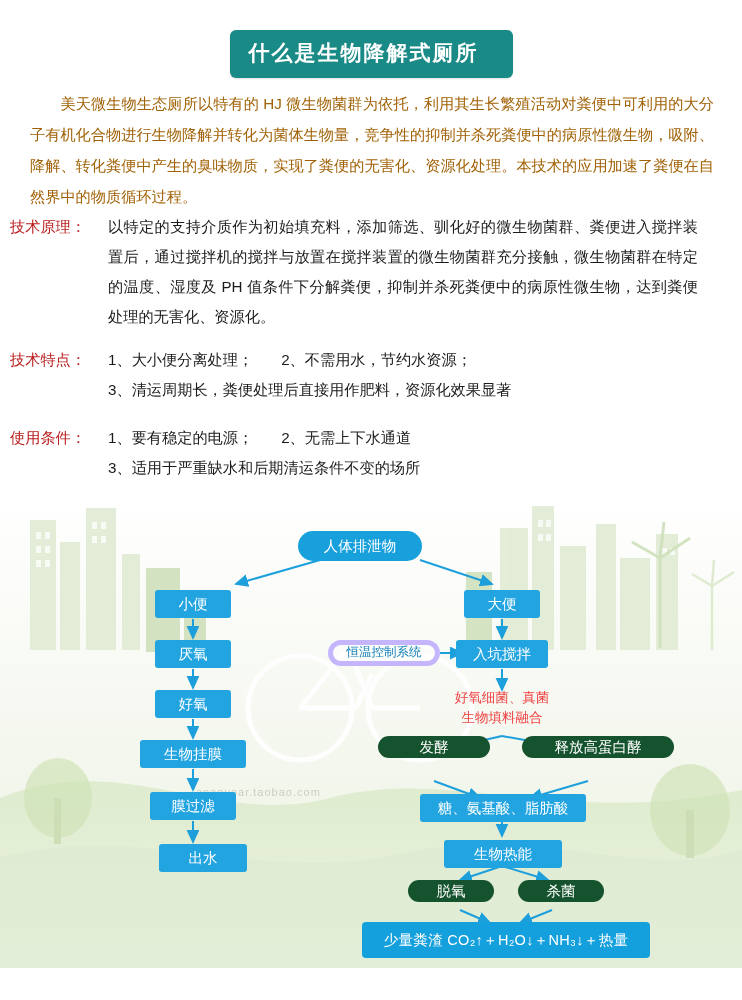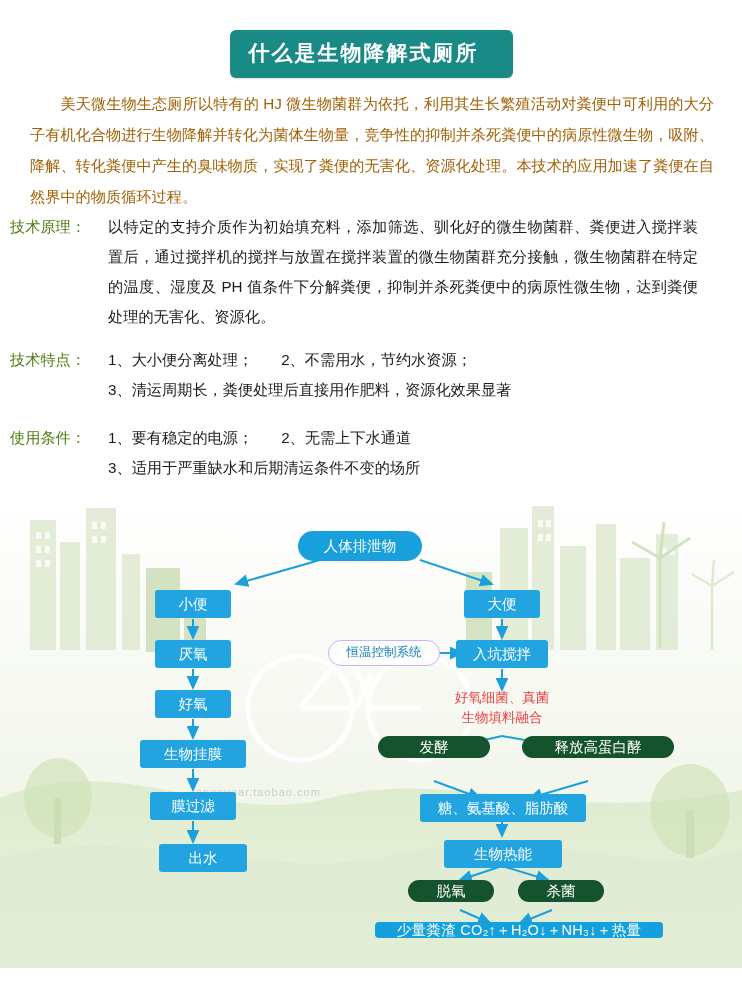--- a/index.html
+++ b/index.html
@@ -57,21 +57,21 @@
 
   
   .block {
     position: absolute;
     display: flex;
     align-items: flex-start;
     width: 690px;
     left: 8px;
   }
   .block .label {
-    color: #4d7c0f;
+    color: #b91c1c;
     font-size: 15.2px;
     line-height: 30px;
     white-space: nowrap;
     width: 100px;
     flex: 0 0 100px;
     text-align: left;
     padding-left: 2px;
     box-sizing: border-box;
   }
   .block .body {
@@ -140,41 +140,40 @@
     border-radius: 16px;
     height: 30px;
   }
   .pill-dark {
     background: #14532d;
     border-radius: 16px;
     height: 22px;
   }
   .ghost {
     background: rgba(255,255,255,0.55);
-    border: 1px solid #c4b5fd;
+    border: 5px solid #c4b5fd;
     color: #0f7fb5;
     border-radius: 14px;
     height: 26px;
     font-size: 12.5px;
   }
   .plain {
     color: #ef4444;
     font-size: 13.5px;
     background: transparent;
     text-align: center;
     line-height: 17px;
     white-space: normal;
   }
   .final {
     background: #14a0dc;
     border-radius: 4px;
-    height: 16px;
+    height: 36px;
     font-size: 14.5px;
     letter-spacing: 0.3px;
-    margin-left: 13px;
   }
 </style>
 </head>
 <body>
 
 <div class="page">
 
   <div class="banner-wrap">
     <div class="banner">什么是生物降解式厕所</div>
   </div>

